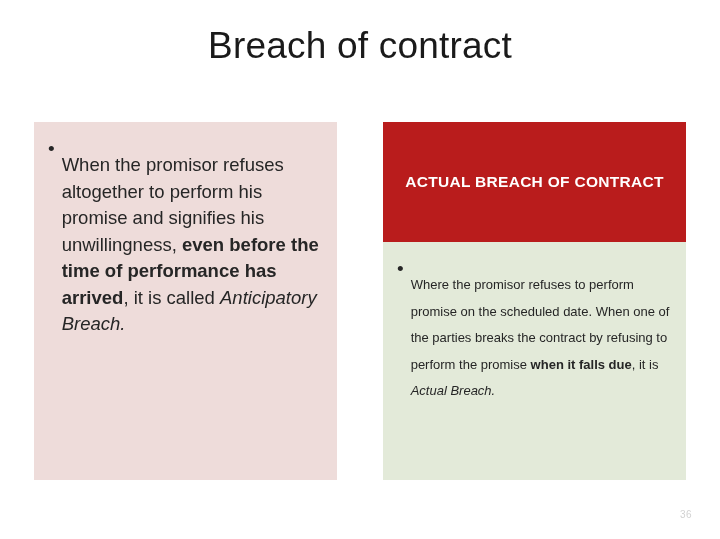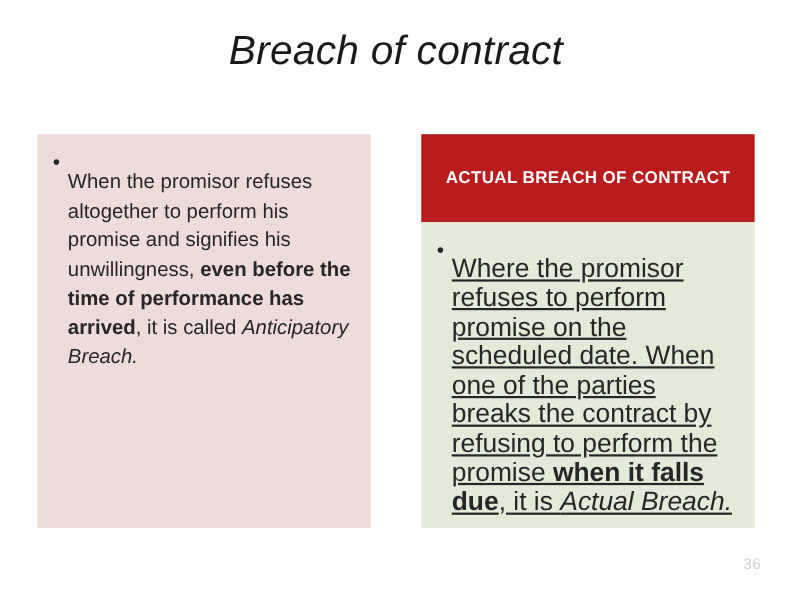--- a/index.html
+++ b/index.html
@@ -27,21 +27,20 @@
     position: absolute;
     left: 0;
     top: 26px;
     width: 720px;
     text-align: center;
     font-size: 37px;
     font-weight: 400;
     color: #1a1a1a;
     letter-spacing: 0.2px;
     line-height: 1.1;
-    font-style: italic;
   }
 
   .cards {
     position: absolute;
     left: 34px;
     top: 122px;
     width: 652px;
     height: 358px;
     display: flex;
     justify-content: space-between;
@@ -93,30 +92,30 @@
     line-height: 26.5px;
     color: #262626;
     margin-top: 16px;
   }
 
   .card-left .card-header { background: #c24a4a; }
   .card-left .card-body  { background: #eedcda; }
   .card-right .card-header { background: #b91c1c; }
   .card-right .card-body  { background: #e3ead9; }
 
-  .card-right .bullet-text { font-size: 24px; text-decoration: underline; }
+  .card-right .bullet-text { font-size: 13px; }
 
   b { font-weight: bold; }
   i { font-style: italic; }
 
   .page-number {
     position: absolute;
     right: 28px;
     bottom: 19px;
-    font-size: 14px;
+    font-size: 10px;
     color: #d2d2d2;
     letter-spacing: 0.4px;
   }
 </style>
 </head>
 <body>
 
 <div class="slide">
 
   <div class="slide-title">Breach of contract</div>

